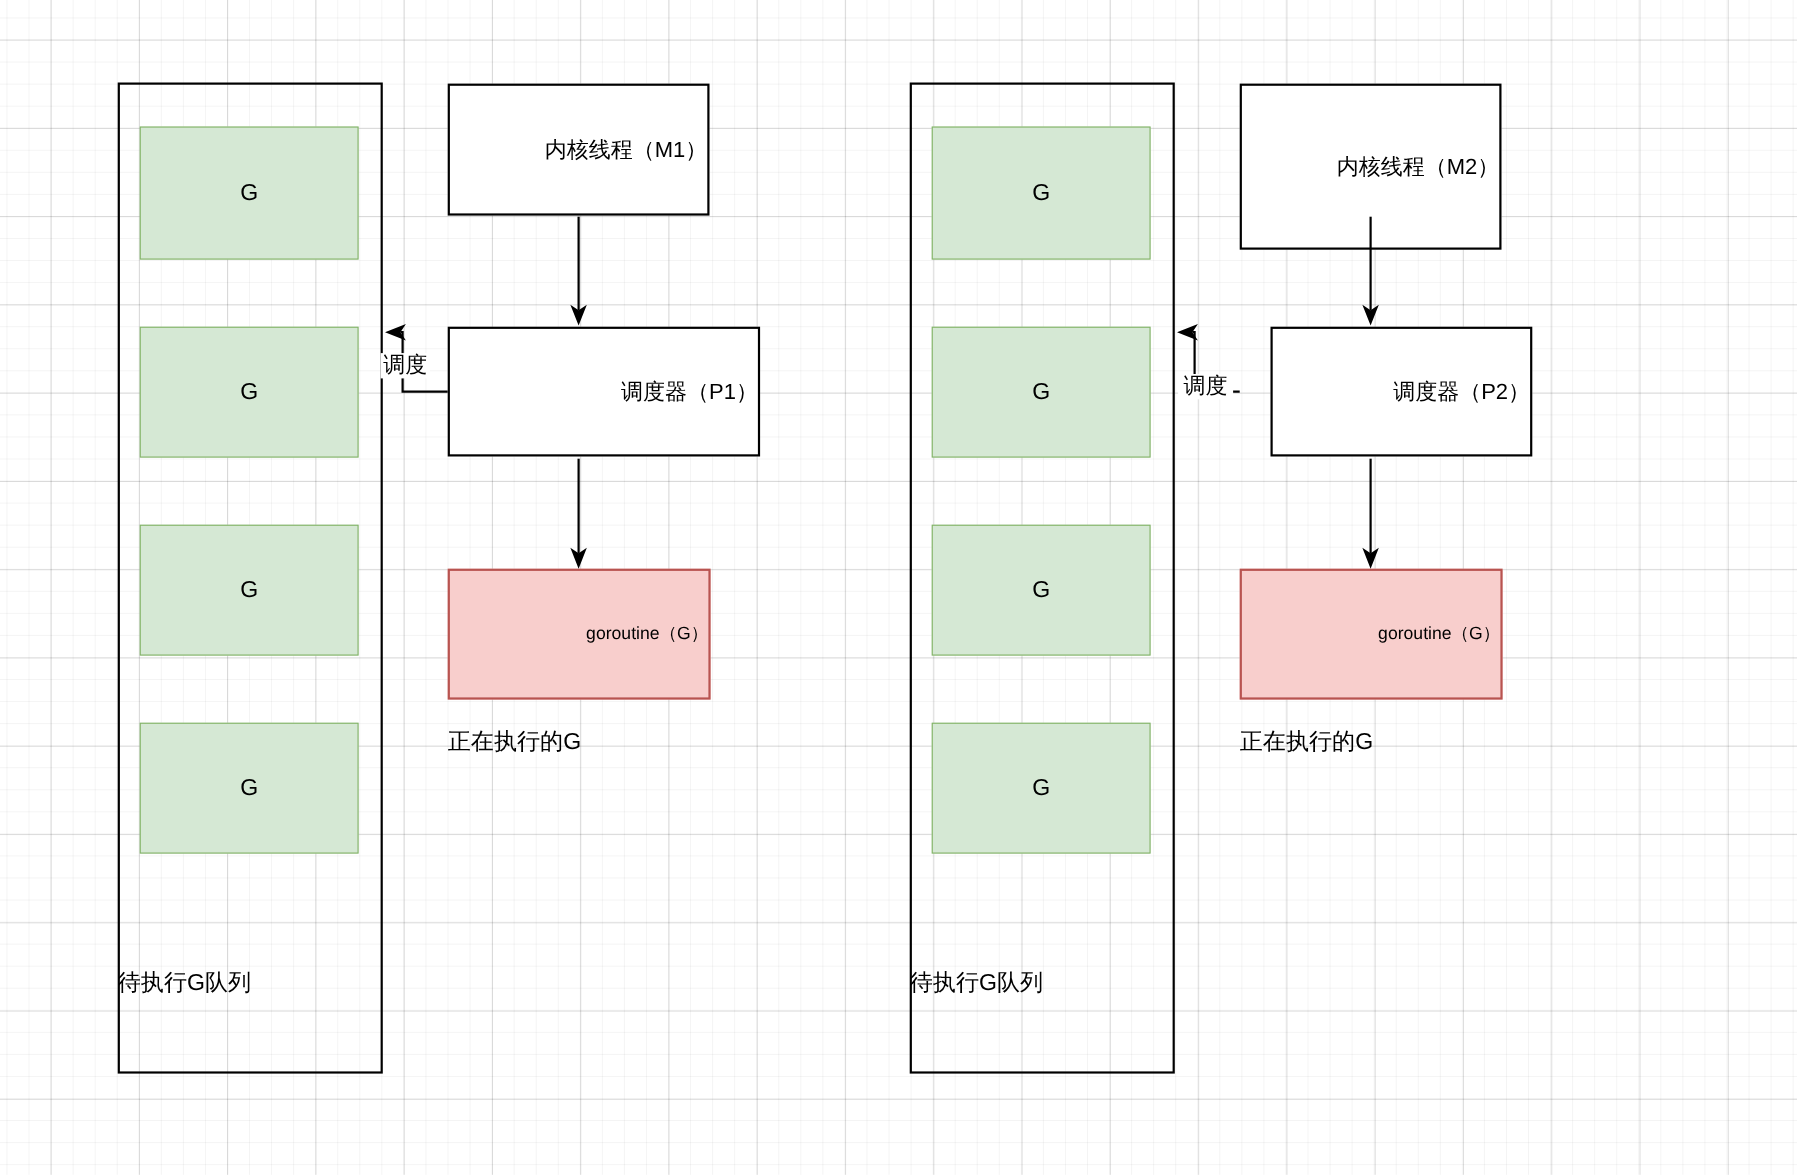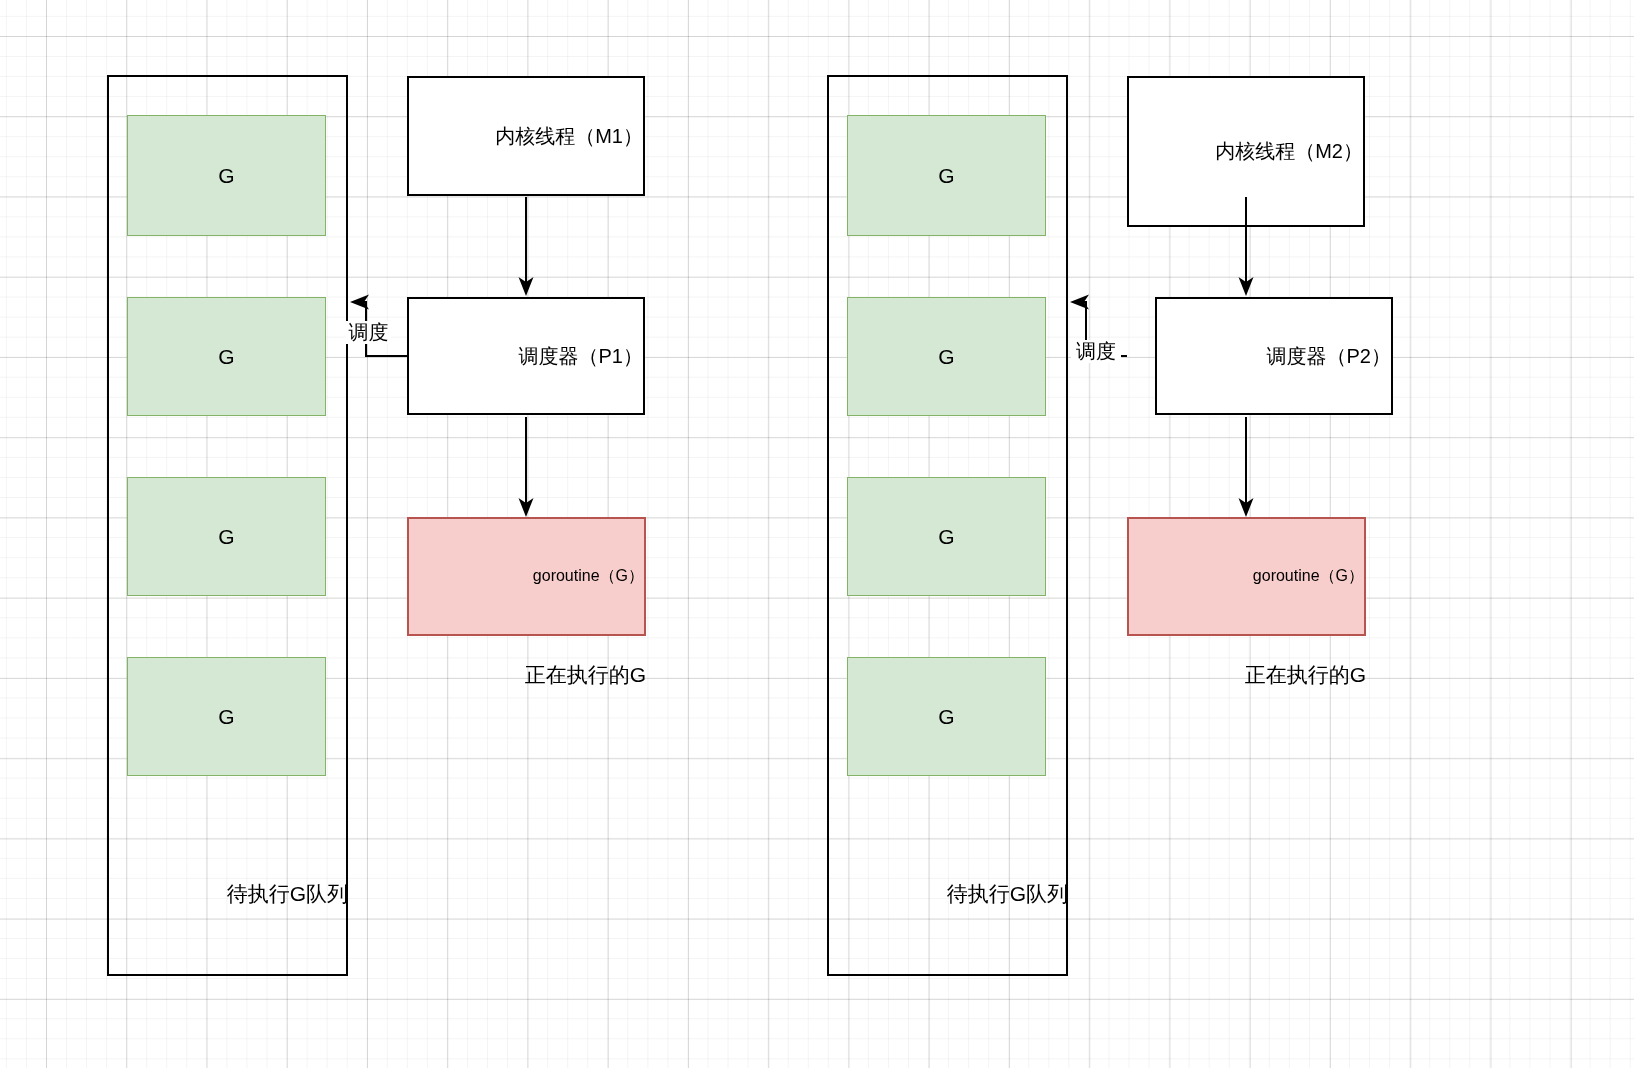--- a/index.html
+++ b/index.html
@@ -23,21 +23,21 @@
     color:#000;font-size:20px;text-align:center;
     background:#fff;border:2px solid #000;
   }
   .queue-container{background:transparent;border:2px solid #000;}
   .gbox{
     display:flex;align-items:center;justify-content:center;
     font-size:21px;color:#000;
     background:#d5e8d4;border:1.5px solid #82b366;
   }
   .caption{
-    text-align:right;font-size:21px;color:#000;line-height:26px;
+    text-align:left;font-size:21px;color:#000;line-height:26px;
   }
   .goroutine{background:#f8cecc;border:2px solid #b85450;font-size:16px;}
   .edge-label{
     position:absolute;box-sizing:border-box;
     background:#ffffff;color:#000;font-size:20px;line-height:23px;
     padding:0 1px;text-align:center;
   }
   svg.arrows{position:absolute;left:0;top:0;pointer-events:none;}
   .arrow-line{stroke:#000;stroke-width:2;fill:none;}
   .arrow-head{fill:#000;stroke:none;}
@@ -61,21 +61,21 @@
   <div class="abs gbox" style="left:127px;top:657px;width:199px;height:119px;">
     <span>G</span>
   </div>
 
   <div class="abs caption" style="left:107px;top:881px;width:241px;">待执行G队列</div>
 
   <div class="abs box" style="left:407px;top:76px;width:238px;height:120px;">
     <span>内核线程（M1）</span>
   </div>
 
-  <div class="abs box" style="left:407px;top:297px;width:238px;height:118px;">
+  <div class="abs box" style="left:407px;top:297px;width:284px;height:118px;">
     <span>调度器（P1）</span>
   </div>
 
   <div class="abs box goroutine" style="left:407px;top:517px;width:239px;height:119px;">
     <span>goroutine（G）</span>
   </div>
 
   <div class="abs caption" style="left:407px;top:662px;width:239px;">正在执行的G</div>
 
   <div class="abs queue-container" style="left:827px;top:75px;width:241px;height:901px;"></div>

